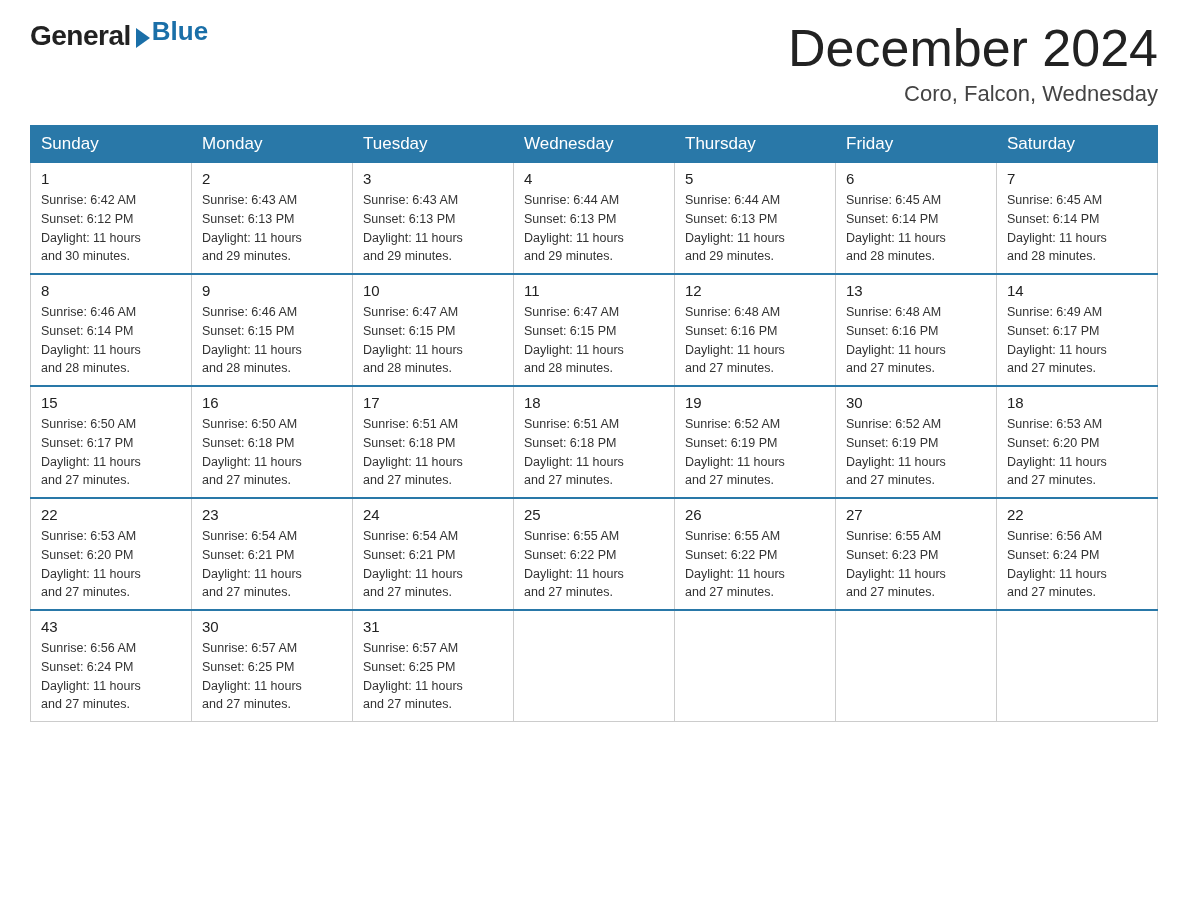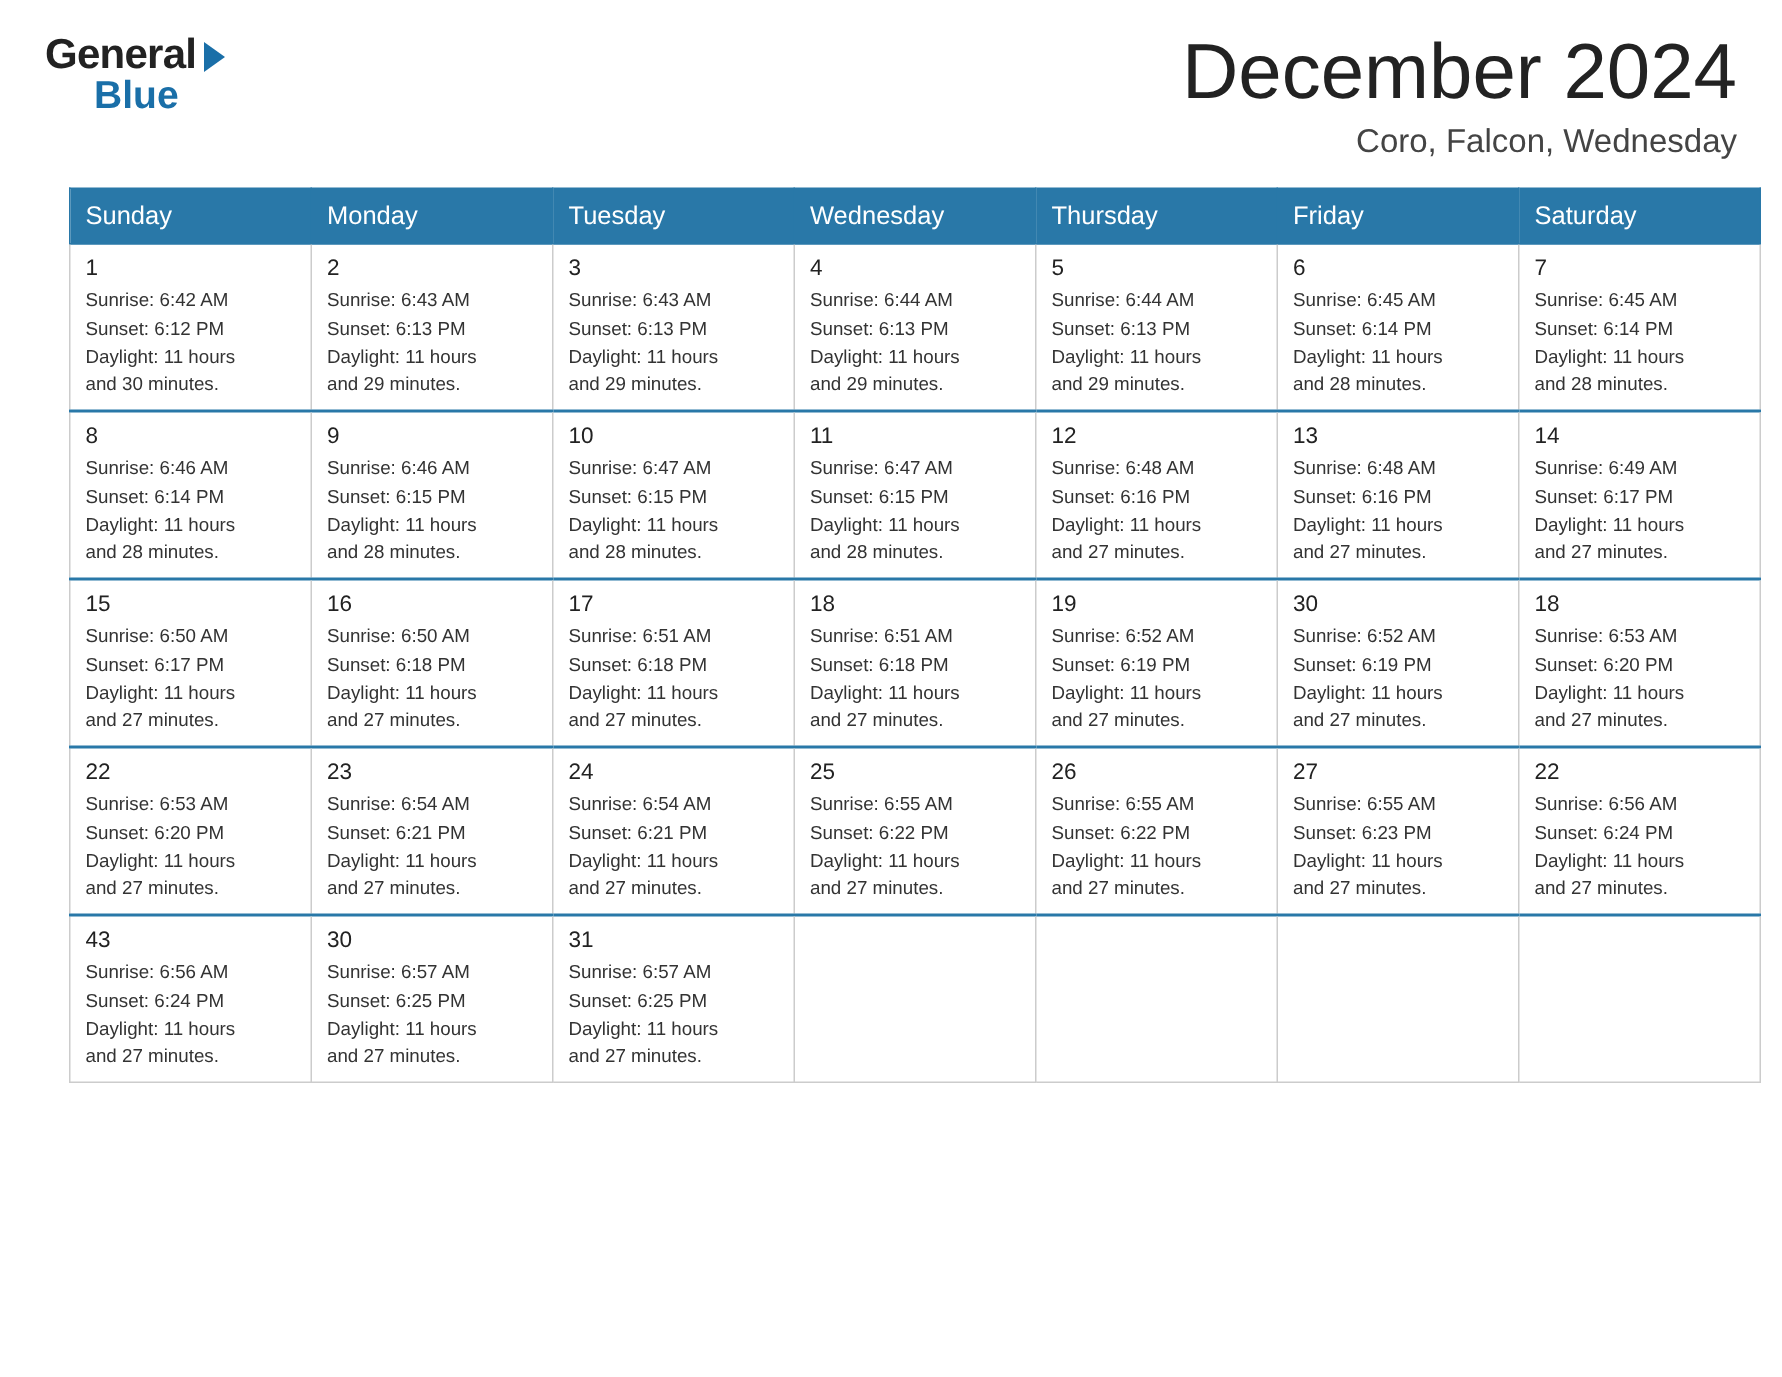--- a/index.html
+++ b/index.html
@@ -11,22 +11,21 @@
       min-height: 918px;
     }
     .header {
       display: flex;
       justify-content: space-between;
       align-items: flex-start;
       margin-bottom: 18px;
     }
     .logo {
       display: flex;
-      flex-direction: column;
-      align-items: center;
+      align-items: flex-start;
     }
     .logo-general {
       font-size: 28px;
       font-weight: bold;
       color: #222;
       letter-spacing: -0.5px;
     }
     .logo-arrow {
       width: 0;
       height: 0;
@@ -55,21 +54,20 @@
     }
     .location-title {
       font-size: 22px;
       color: #444;
       margin-top: 4px;
     }
     table {
       width: 100%;
       border-collapse: collapse;
       table-layout: fixed;
-      margin-left: 16px;
     }
     thead tr th {
       background-color: #2978a8;
       color: #fff;
       font-size: 17px;
       font-weight: normal;
       padding: 8px 10px;
       text-align: left;
       border: 1px solid #2978a8;
     }

